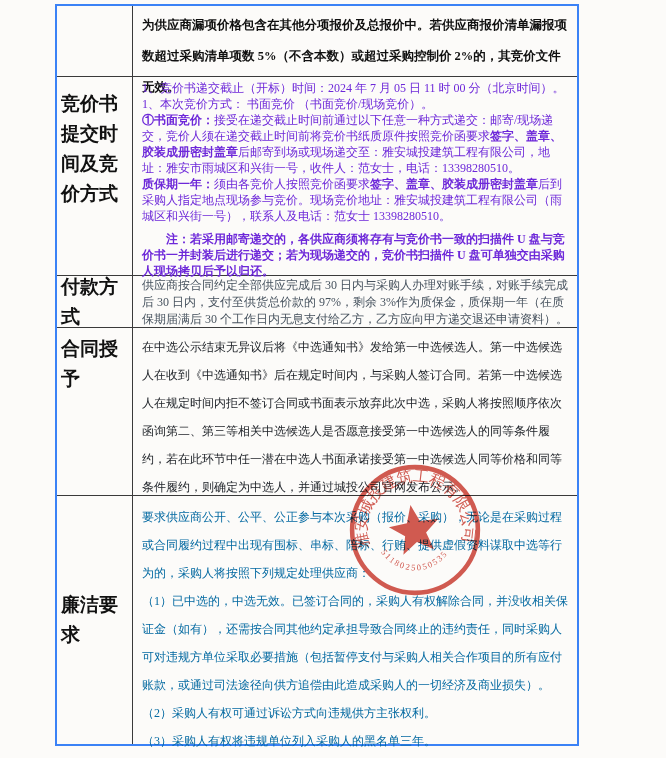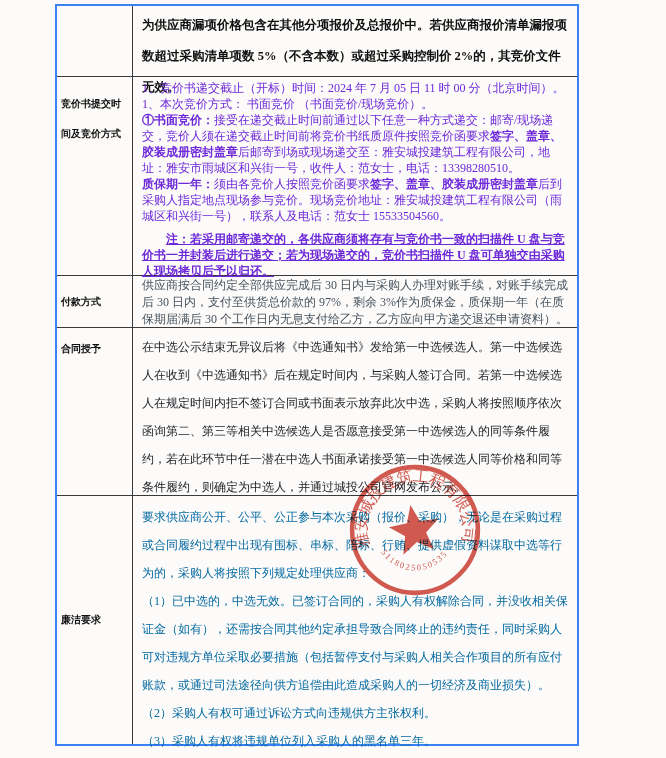--- a/index.html
+++ b/index.html
@@ -16,40 +16,40 @@
     position:absolute;left:55px;top:4px;width:524px;
     border:2px solid #3b82f6;
     box-sizing:border-box;
     background:transparent;
   }
   .row{display:flex;box-sizing:border-box;border-top:1px solid #3a3a3a;}
   .row:first-child{border-top:none;}
   .cell-label{
     width:76px;flex:0 0 76px;box-sizing:border-box;
     border-right:1px solid #3a3a3a;
-    font-weight:bold;font-size:10px;line-height:30px;
+    font-weight:bold;font-size:19px;line-height:30px;
     padding:0 4px;color:#111;
     display:flex;flex-direction:column;
   }
   .lbl-top{justify-content:flex-start;padding-top:12px;}
   .lbl-top2{justify-content:flex-start;padding-top:6px;}
   .lbl-center{justify-content:center;}
   .cell-content{
     flex:1;box-sizing:border-box;
     padding:0 6px 0 9px;
     font-size:12px;
   }
   .r0{height:70px;}
   .r1{height:199px;}
   .r2{height:52px;}
   .r3{height:168px;}
   .r4{height:249px;}
   .c-r0{font-size:12.5px;font-weight:bold;line-height:31px;padding-top:4px;color:#101010;}
   .c-r1{line-height:16px;padding-top:3px;color:#6d28d9;}
-  .c-r1 .note{margin-top:7px;text-indent:24px;font-weight:bold;text-decoration:underline;}
+  .c-r1 .note{margin-top:7px;text-indent:24px;font-weight:bold;}
   .c-r2{line-height:17.2px;padding-top:1px;color:#46525e;}
   .c-r3{line-height:28px;padding-top:5px;color:#20242a;}
   .c-r4{line-height:28px;padding-top:7px;color:#0369a1;}
   p.para{margin:0;}
   .b{font-weight:bold;}
   .u{text-underline-offset:2px;}
   .stamp{
     position:absolute;left:344px;top:459px;
     width:142px;height:142px;
     color:#c9362b;
@@ -74,21 +74,21 @@
     </div>
 
     <div class="row r1">
       <div class="cell-label lbl-top">
         <span>竞价书提交时间及竞价方式</span>
       </div>
       <div class="cell-content c-r1">
         <p class="para"><span>1、竞价书递交截止（开标）时间：2024 年 7 月 05 日 11 时 00 分（北京时间）。</span></p>
         <p class="para"><span>1、本次竞价方式：</span><span class="u"> 书面竞价 </span><span>（书面竞价/现场竞价）。</span></p>
         <p class="para"><span class="b">①书面竞价：</span><span>接受在递交截止时间前通过以下任意一种方式递交：</span><span class="u">邮寄/现场递交</span><span>，竞价人须在递交截止时间前将竞价书纸质原件按照竞价函要求</span><span class="b">签字、盖章、胶装成册密封盖章</span><span>后邮寄到场或现场递交至：雅安城投建筑工程有限公司，地址：</span><span class="u">雅安市雨城区和兴街一号</span><span>，收件人：</span><span class="u">范女士</span><span>，电话：</span><span class="u">13398280510</span><span>。</span></p>
-        <p class="para"><span class="b">质保期一年：</span><span>须由各竞价人按照竞价函要求</span><span class="b">签字、盖章、胶装成册密封盖章</span><span>后到采购人指定地点现场参与竞价。现场竞价地址：</span><span class="u">雅安城投建筑工程有限公司（雨城区和兴街一号）</span><span>，联系人及电话：</span><span class="u">范女士 15533504560</span><span>。</span></p>
+        <p class="para"><span class="b">质保期一年：</span><span>须由各竞价人按照竞价函要求</span><span class="b">签字、盖章、胶装成册密封盖章</span><span>后到采购人指定地点现场参与竞价。现场竞价地址：</span><span class="u">雅安城投建筑工程有限公司（雨城区和兴街一号）</span><span>，联系人及电话：</span><span class="u">范女士 13398280510</span><span>。</span></p>
         <p class="para note"><span class="b">注：若采用邮寄递交的，各供应商须将存有与竞价书一致的扫描件 U 盘与竞价书一并封装后进行递交；若为现场递交的，竞价书扫描件 U 盘可单独交由采购人现场拷贝后予以归还。</span></p>
       </div>
     </div>
 
     <div class="row r2">
       <div class="cell-label lbl-center">
         <span>付款方式</span>
       </div>
       <div class="cell-content c-r2">
         <p class="para"><span>供应商按合同约定全部供应完成后 30 日内与采购人办理对账手续，对账手续完成后 30 日内，支付至供货总价款的 97%，剩余 3%作为质保金，质保期一年（在质保期届满后 30 个工作日内无息支付给乙方，乙方应向甲方递交退还申请资料）。</span></p>

